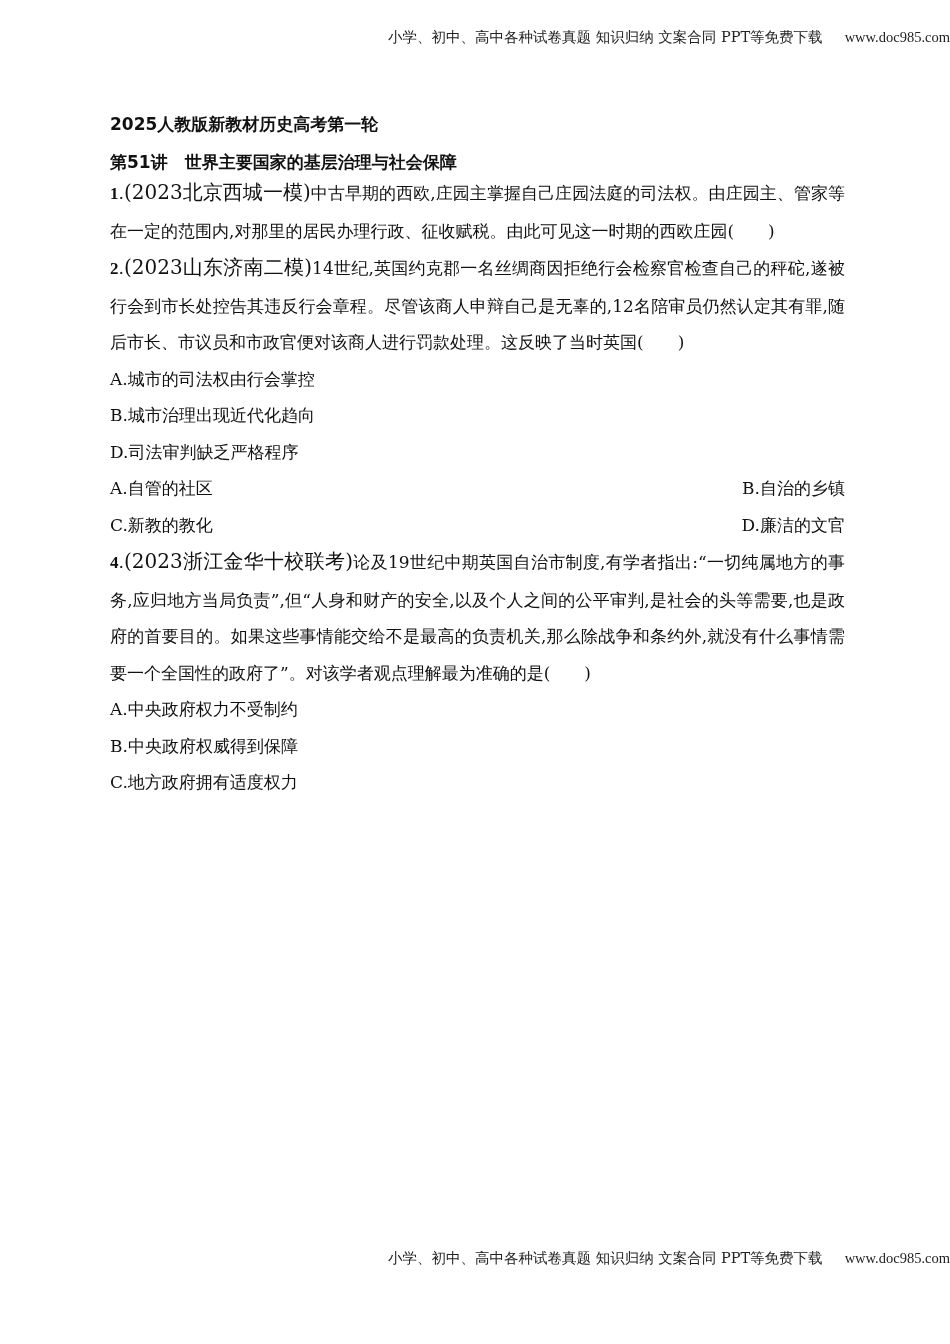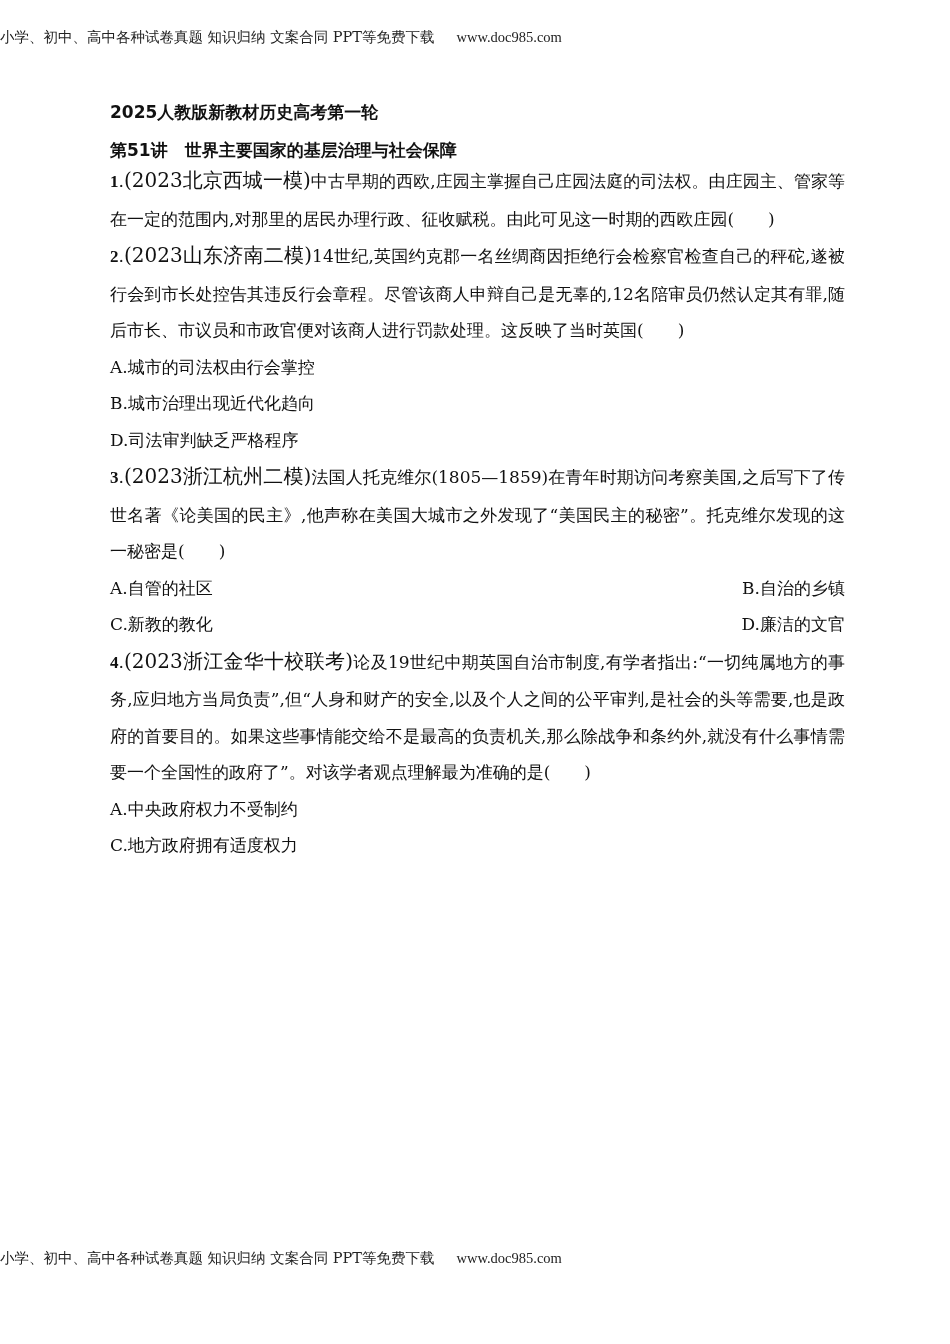--- a/index.html
+++ b/index.html
@@ -12,35 +12,35 @@
       height: 1344px;
       position: relative;
       overflow: hidden;
       font-family: "DejaVu Serif", "Liberation Serif", serif;
       color: #111111;
     }
     .header, .footer {
       position: absolute;
       left: 0;
       width: 950px;
-      text-align: left;
+      text-align: right;
       font-size: 14.5px;
       color: #222;
       letter-spacing: 0px;
     }
     .header { top: 28px; }
     .footer { top: 1249px; }
     .header .site, .footer .site {
       margin-left: 22px;
       font-family: "Liberation Serif", serif;
     }
     .content {
       position: absolute;
       left: 110px;
-      top: 100px;
+      top: 112px;
       width: 735px;
     }
     .doc-title {
       font-family: "DejaVu Sans", sans-serif;
       font-weight: bold;
       font-size: 17px;
       line-height: 24px;
       height: 24px;
       margin: 0;
     }
@@ -101,37 +101,37 @@
   <div class="question">
     <p class="q-stem"><span class="q-num">2</span><span class="q-num-dot">.</span><span class="q-source">(2023山东济南二模)</span><span>14世纪,英国约克郡一名丝绸商因拒绝行会检察官检查自己的秤砣,遂被行会到市长处控告其违反行会章程。尽管该商人申辩自己是无辜的,12名陪审员仍然认定其有罪,随后市长、市议员和市政官便对该商人进行罚款处理。这反映了当时英国(　　)</span></p>
     <div class="options">
       <p class="opt">A.城市的司法权由行会掌控</p>
       <p class="opt">B.城市治理出现近代化趋向</p>
       <p class="opt">D.司法审判缺乏严格程序</p>
     </div>
   </div>
 
   <div class="question">
-    <p class="q-stem"><span class="q-num">3</span><span class="q-num-dot">.</span><span class="q-source">(2023浙江杭州二模)</span><span>法国人托克维尔(1805—1859)在青年时期访问考察美国,之后写下了传世名著《论美国的民主》,他声称在美国大城市之外发现了“美国民主的秘密”。托克维尔发现的这一秘密是(　　)</span></p>
     <div class="options">
       <div class="opt-row">
         <span class="opt-inline">A.自管的社区</span>
         <span>B.自治的乡镇</span>
       </div>
       <div class="opt-row">
         <span class="opt-inline">C.新教的教化</span>
         <span>D.廉洁的文官</span>
       </div>
     </div>
   </div>
 
   <div class="question">
     <p class="q-stem"><span class="q-num">4</span><span class="q-num-dot">.</span><span class="q-source">(2023浙江金华十校联考)</span><span>论及19世纪中期英国自治市制度,有学者指出:“一切纯属地方的事务,应归地方当局负责”,但“人身和财产的安全,以及个人之间的公平审判,是社会的头等需要,也是政府的首要目的。如果这些事情能交给不是最高的负责机关,那么除战争和条约外,就没有什么事情需要一个全国性的政府了”。对该学者观点理解最为准确的是(　　)</span></p>
     <div class="options">
       <p class="opt">A.中央政府权力不受制约</p>
+      <p class="opt">B.中央政府权威得到保障</p>
       <p class="opt">C.地方政府拥有适度权力</p>
     </div>
   </div>
 </div>
 
 <div class="footer">
   <span>小学、初中、高中各种试卷真题 知识归纳 文案合同 PPT等免费下载</span><span class="site">www.doc985.com</span>
 </div>
 
 </body></html>

